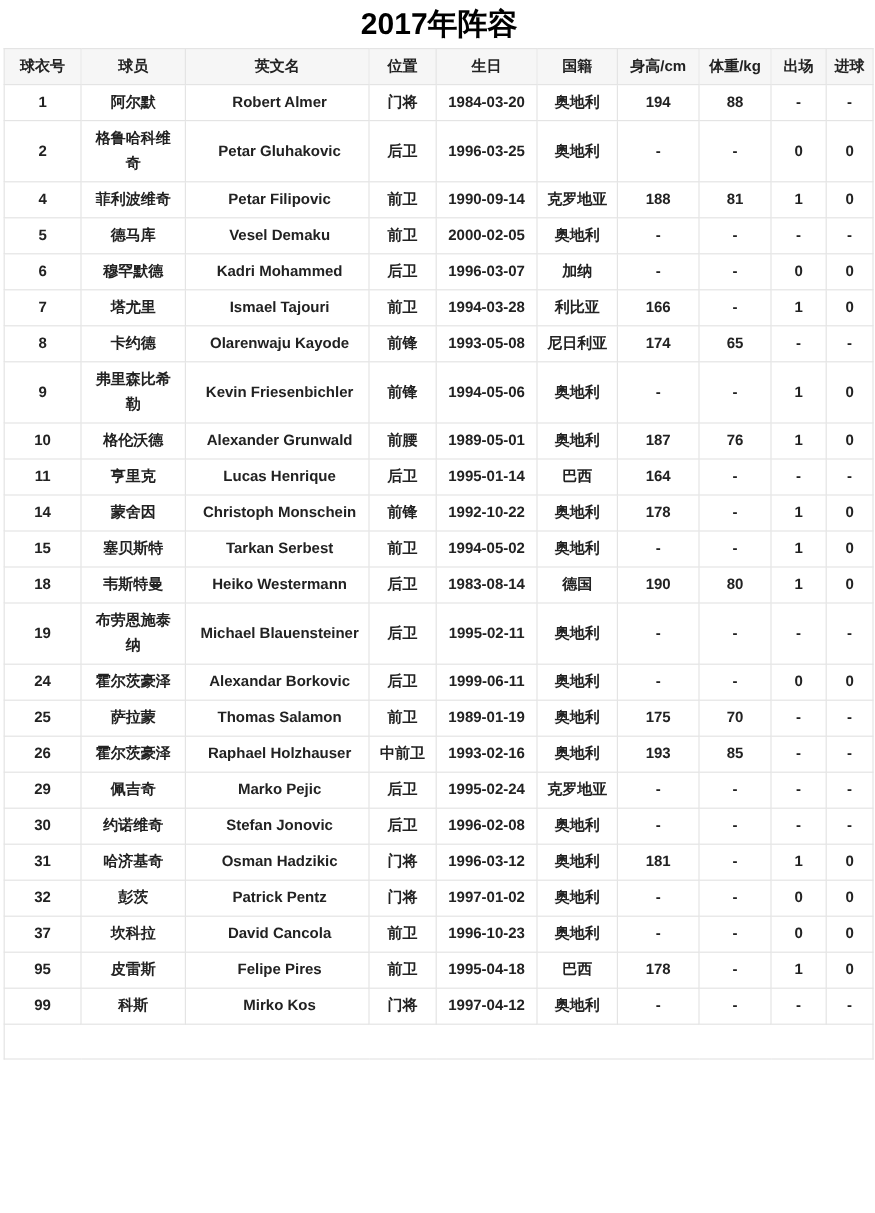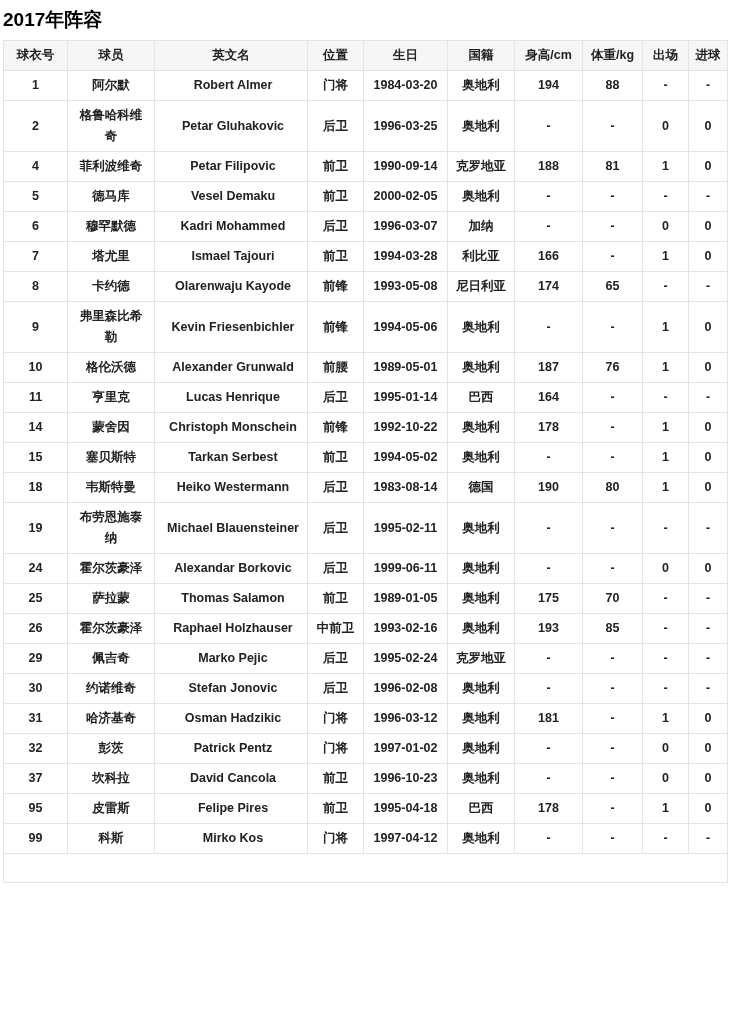--- a/index.html
+++ b/index.html
@@ -9,25 +9,26 @@
     background: var(--page-bg, #ffffff);
     font-family: "Liberation Sans", "DejaVu Sans", sans-serif;
   }
   .page {
     width: 729px;
     height: 1011px;
     overflow: hidden;
     padding: 0;
   }
   .page-title {
-    font-size: 19px;
+    font-size: 25px;
     font-weight: bold;
     color: var(--title-color, #000000);
     margin: 9px 0 9px 3px;
     line-height: 22px;
+    text-align: center;
   }
   table.squad-table {
     border-collapse: collapse;
     table-layout: fixed;
     width: 724px;
     margin-left: 3px;
   }
   table.squad-table th,
   table.squad-table td {
     border: 1px solid var(--border-color, #e4e4e4);
@@ -275,21 +276,21 @@
           <td>-</td>
           <td>-</td>
           <td>0</td>
           <td>0</td>
         </tr>
         <tr>
           <td>25</td>
           <td>萨拉蒙</td>
           <td>Thomas Salamon</td>
           <td>前卫</td>
-          <td>1989-01-05</td>
+          <td>1989-01-19</td>
           <td>奥地利</td>
           <td>175</td>
           <td>70</td>
           <td>-</td>
           <td>-</td>
         </tr>
         <tr>
           <td>26</td>
           <td>霍尔茨豪泽</td>
           <td>Raphael Holzhauser</td>

